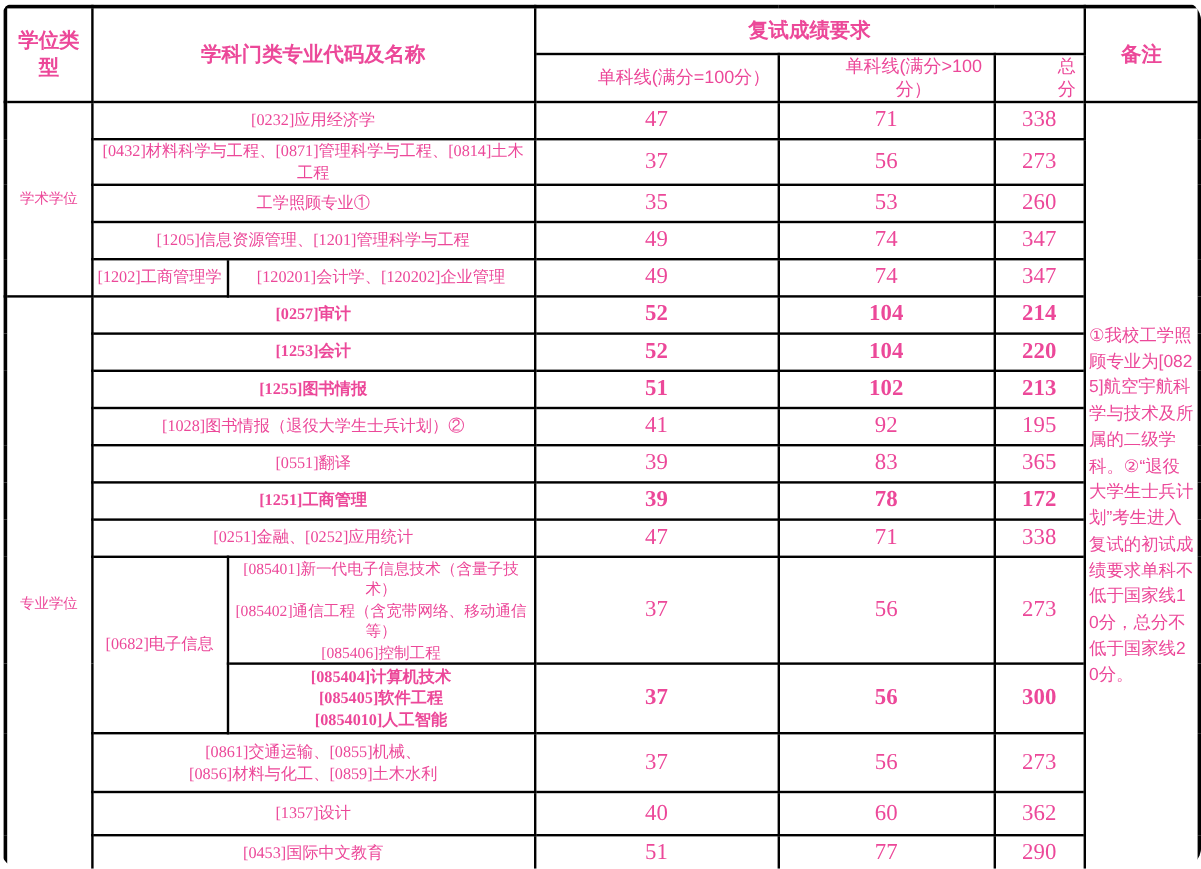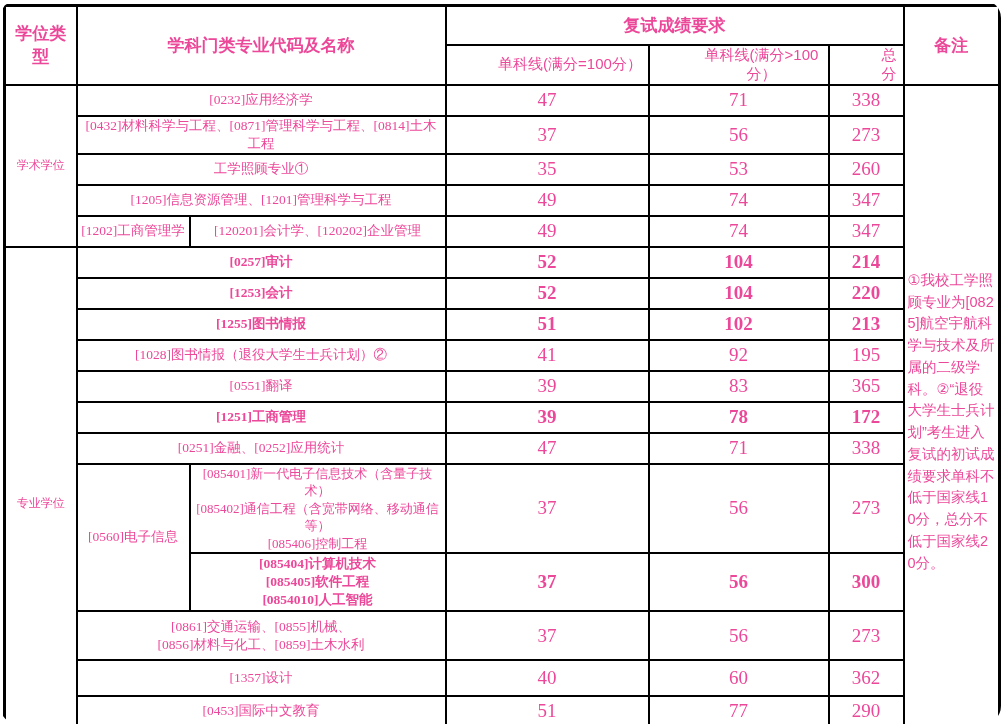--- a/index.html
+++ b/index.html
@@ -168,21 +168,21 @@
       <td class="num">78</td>
       <td class="num">172</td>
     </tr>
     <tr class="h31">
       <td class="lbl" colspan="2">[0251]金融、[0252]应用统计</td>
       <td class="num">47</td>
       <td class="num">71</td>
       <td class="num">338</td>
     </tr>
     <tr class="h60">
-      <td class="lbl" rowspan="2">[0560]电子信息</td>
+      <td class="lbl" rowspan="2">[0682]电子信息</td>
       <td class="lbl pre small">[085401]新一代电子信息技术（含量子技术）
 [085402]通信工程（含宽带网络、移动通信等）
 [085406]控制工程</td>
       <td class="num">37</td>
       <td class="num">56</td>
       <td class="num">273</td>
     </tr>
     <tr class="h58 b">
       <td class="lbl pre">[085404]计算机技术
 [085405]软件工程

